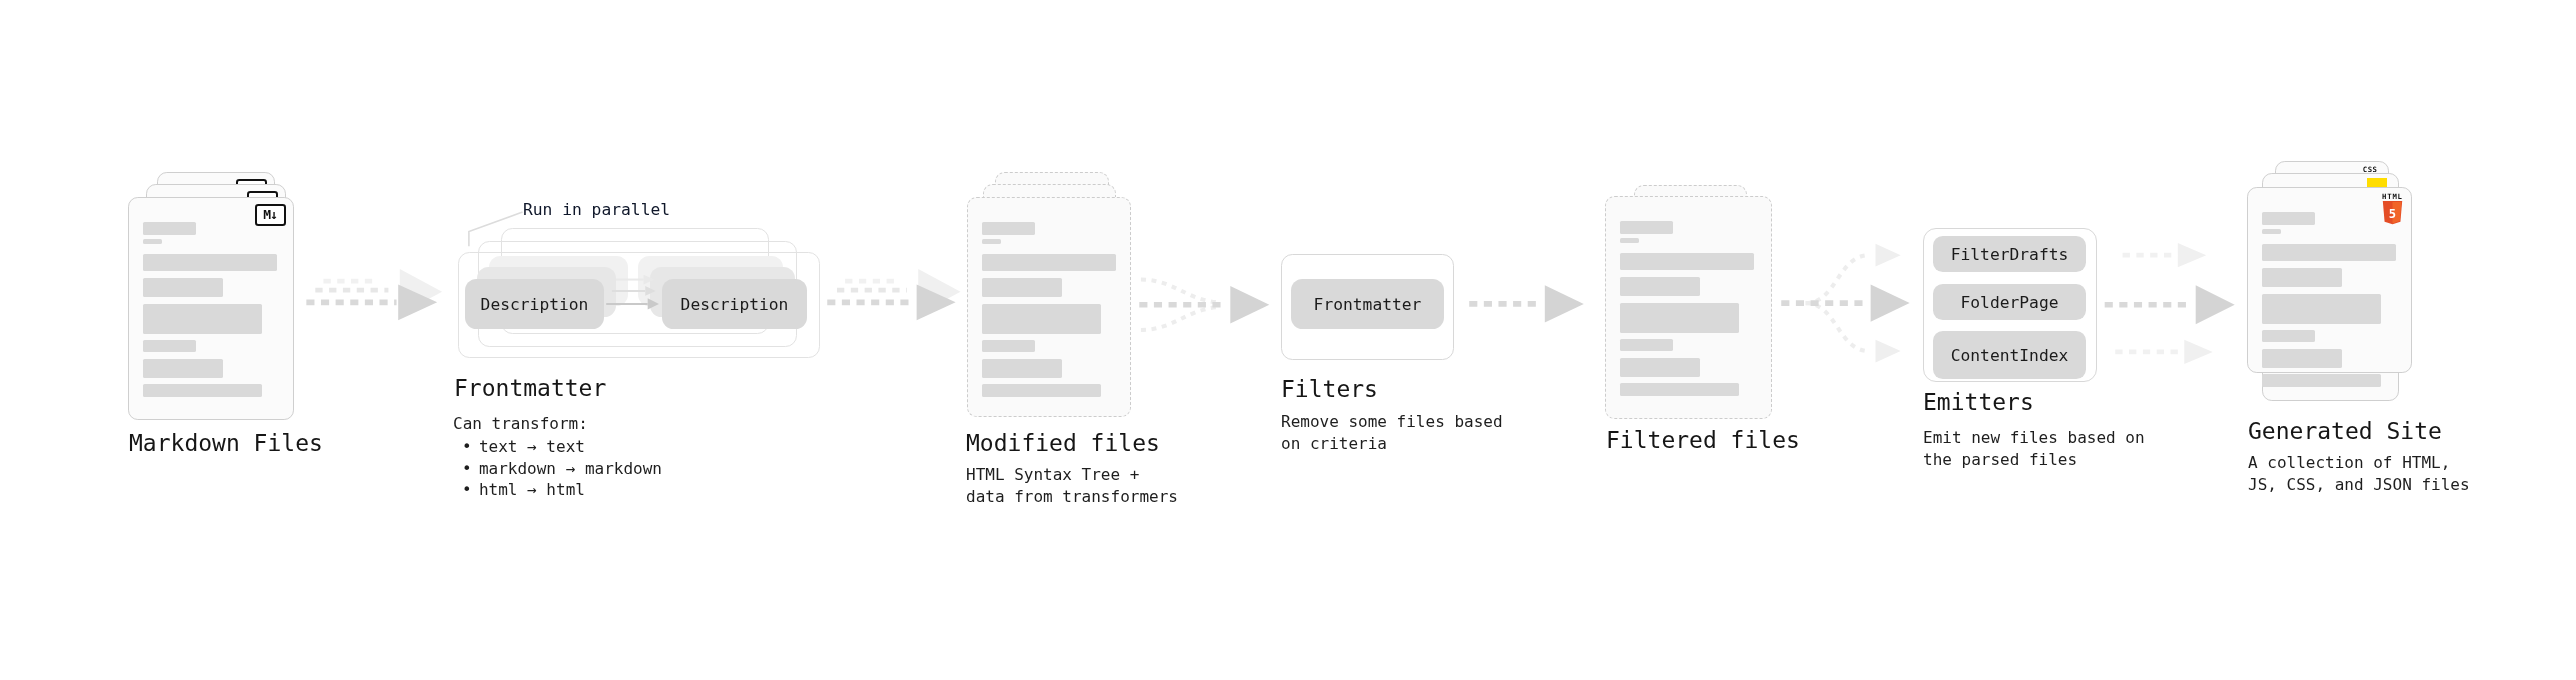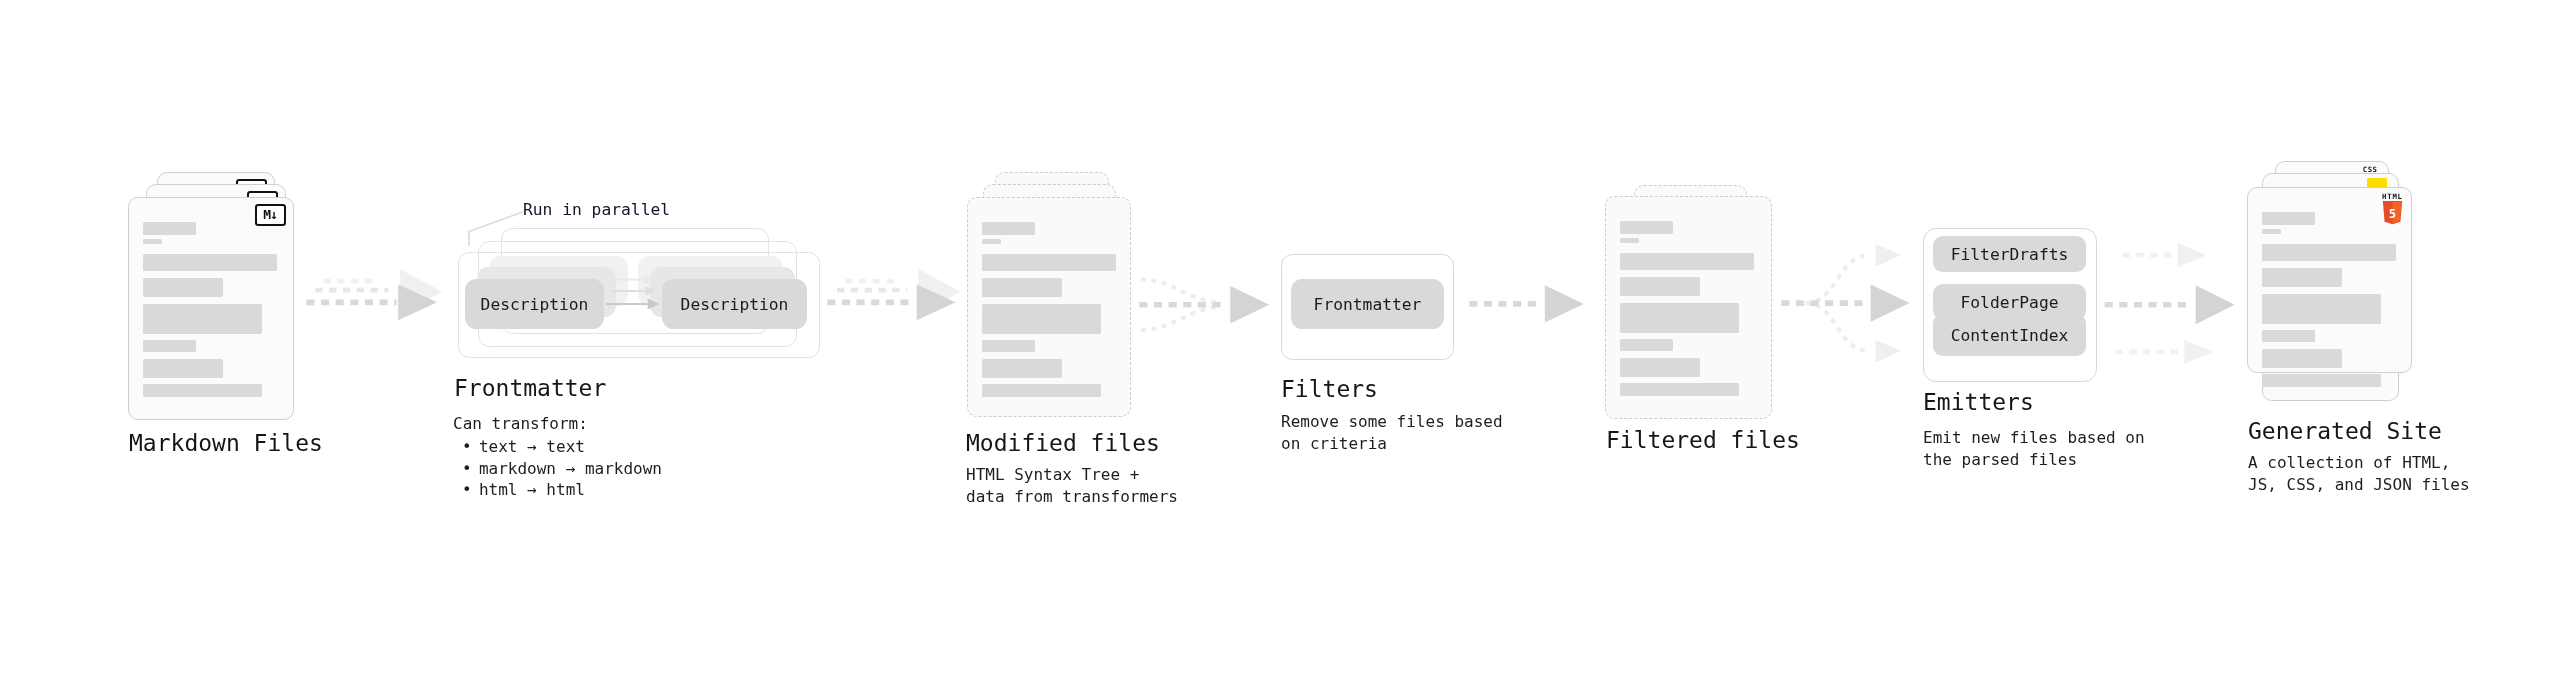--- a/index.html
+++ b/index.html
@@ -159,21 +159,21 @@
           <div class="sk-bar" style="width: 119px; height: 13px; margin-top: 6.5px;"></div>
         </div>
     </div>
     <div class="title" style="left:1606px;top:426px;">Filtered files</div>
   </div>
 
   <div>
     <div class="panel" style="left:1923px;top:228px;width:174px;height:154px;border-radius:13px;"></div>
     <div class="pill small" style="left:1933px;top:236px;width:153px;height:36px;">FilterDrafts</div>
     <div class="pill small" style="left:1933px;top:284px;width:153px;height:36px;">FolderPage</div>
-    <div class="pill small" style="left:1933px;top:314px;width:153px;height:42px;">ContentIndex</div>
+    <div class="pill small" style="left:1933px;top:331px;width:153px;height:48px;">ContentIndex</div>
     <div class="title" style="left:1923px;top:388px;">Emitters</div>
     <div class="body" style="left:1923px;top:427px;">
       <span>Emit new files based on</span>
       <span>the parsed files</span>
     </div>
   </div>
 
   <div>
     <div class="doc" style="left:2275px;top:161px;width:114px;height:228px;">
       <div class="css-badge">

